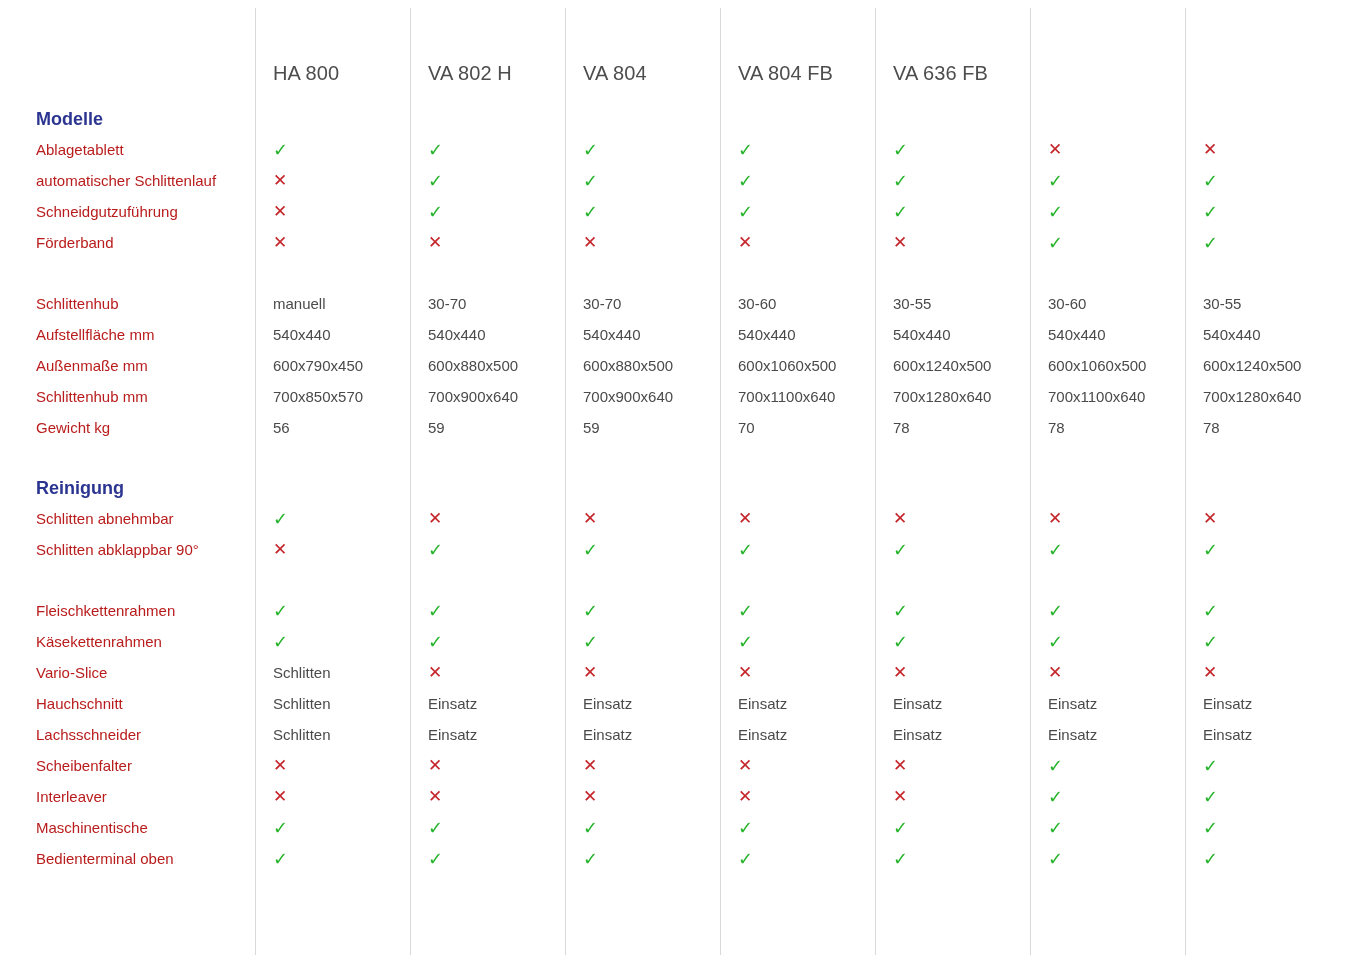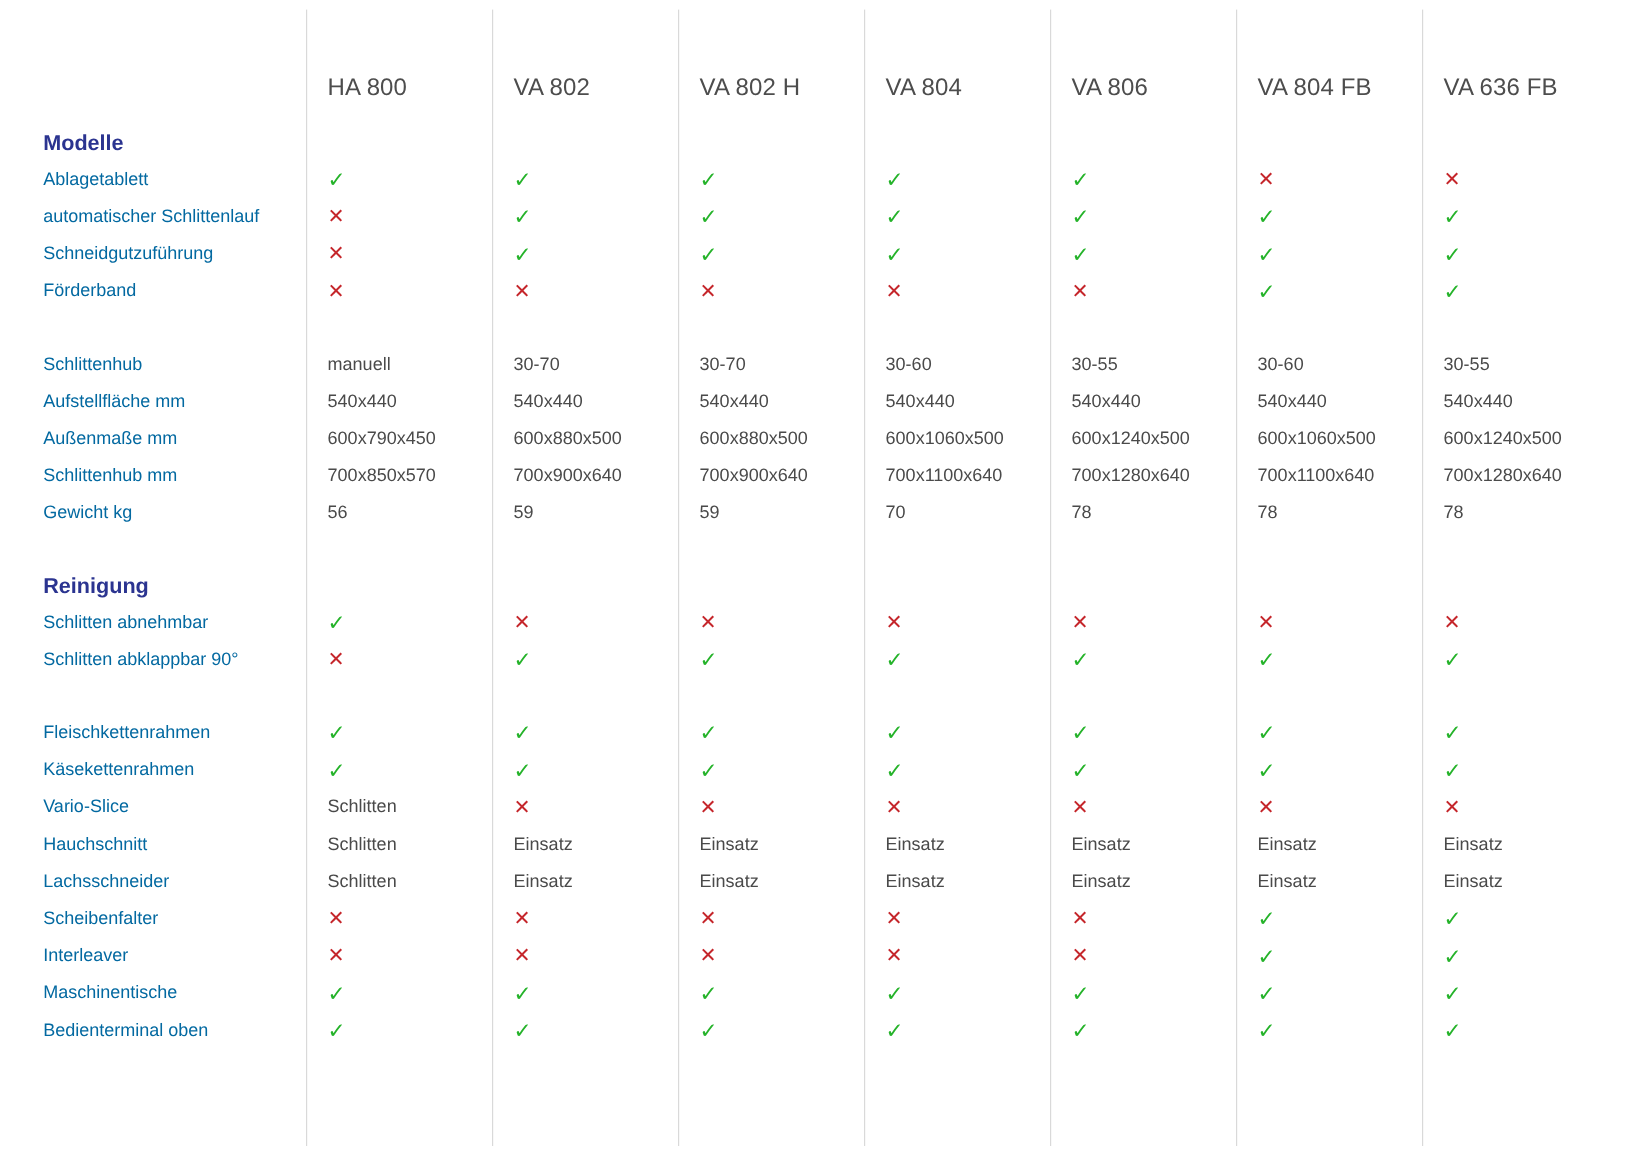--- a/index.html
+++ b/index.html
@@ -89,21 +89,21 @@
   .row {
     grid-column: 1 / -1;
     display: grid;
     grid-template-columns: 255px repeat(7, 155px);
     height: 31px;
     align-items: center;
   }
   .row-label {
     padding-left: 36px;
     font-size: 15px;
-    color: #0369a1;
+    color: #b91c1c;
     white-space: nowrap;
   }
   .cell {
     padding-left: 18px;
     font-size: 15px;
     color: #4a4a4a;
     white-space: nowrap;
     box-sizing: border-box;
   }
   .cell.mark-yes,
@@ -131,24 +131,22 @@
       <div class="col-divider" style="left: 720px; background: rgb(217, 217, 217);"></div>
       <div class="col-divider" style="left: 875px; background: rgb(217, 217, 217);"></div>
       <div class="col-divider" style="left: 1030px; background: rgb(217, 217, 217);"></div>
       <div class="col-divider" style="left: 1185px; background: rgb(217, 217, 217);"></div>
     </div>
 
   <div class="grid" id="grid">
 
     <div class="hdr-spacer"></div>
   <div class="col-head">HA 800</div>
-      <div class="col-head">VA 802</div>
       <div class="col-head">VA 802 H</div>
       <div class="col-head">VA 804</div>
-      <div class="col-head">VA 806</div>
       <div class="col-head">VA 804 FB</div>
       <div class="col-head">VA 636 FB</div>
       <div class="section-head">
         <div class="section-title">Modelle</div>
         <div></div>
         <div></div>
         <div></div>
         <div></div>
         <div></div>
         <div></div>

